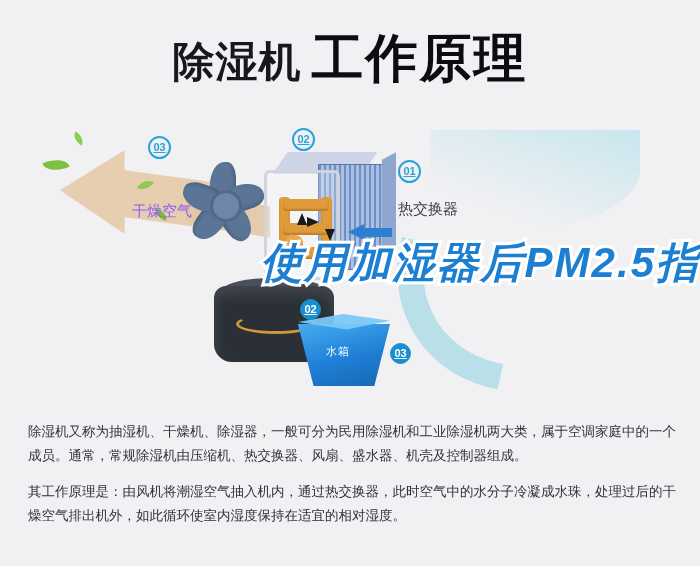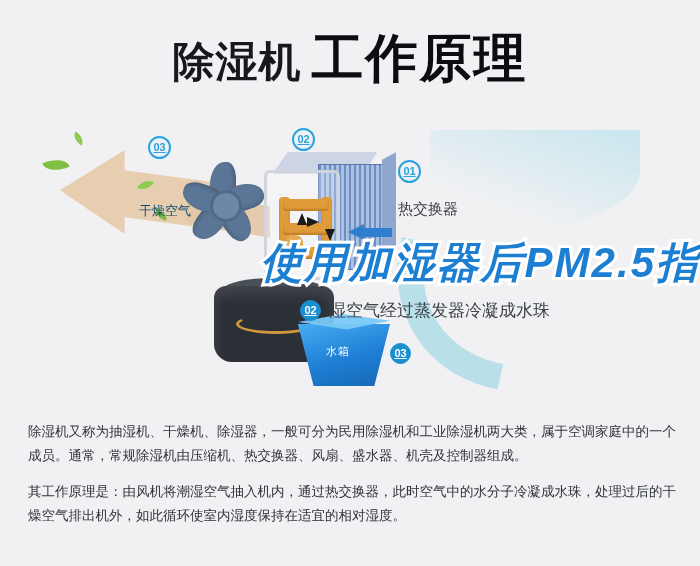--- a/index.html
+++ b/index.html
@@ -295,21 +295,21 @@
     background: #1a8fd0;
     color: #fff;
     border: 1px solid #1a8fd0;
   }
 
   .cl { position: absolute; display: flex; align-items: center; gap: 6px; white-space: nowrap; }
 
   .cl-01 { left: 398px; top: 42px; }
   .cl-01-txt { position:absolute; left: 398px; top: 82px; font-size: 15px; color: #3c4249; }
   .cl-03a { left: 148px; top: 18px; }
-  .cl-03a-txt { position:absolute; left: 139px; top: 84px; font-size: 13px; color: #0c4a6e; }
+  .cl-03a-txt { position:absolute; left: 132px; top: 84px; font-size: 15px; color: #8b5cf6; }
 
   .cl-02 { left: 292px; top: 10px; }
   .bubble {
     border: 2px solid #7c848e;
     border-radius: 9px;
     padding: 2px 8px 3px 8px;
     font-size: 13px;
     color: #2e3338;
     background: rgba(255,255,255,.55);
     position: relative;
@@ -446,21 +446,20 @@
       <span class="badge outline">03</span>
     </div>
     <div class="cl-03a-txt">干燥空气</div>
 
     <div class="cl cl-02">
       <span class="badge outline">02</span>
     </div>
 
     <div class="legend-line lg-02">
       <span class="badge filled">02</span>
-      <span>湿空气经过蒸发器冷凝成水珠</span>
     </div>
     <div class="legend-line lg-03">
       <span class="badge filled">03</span>
     </div>
   </div>
 
   <div class="overlay">
     <span class="line">使用加湿器后PM2.5指</span>
   </div>
 

